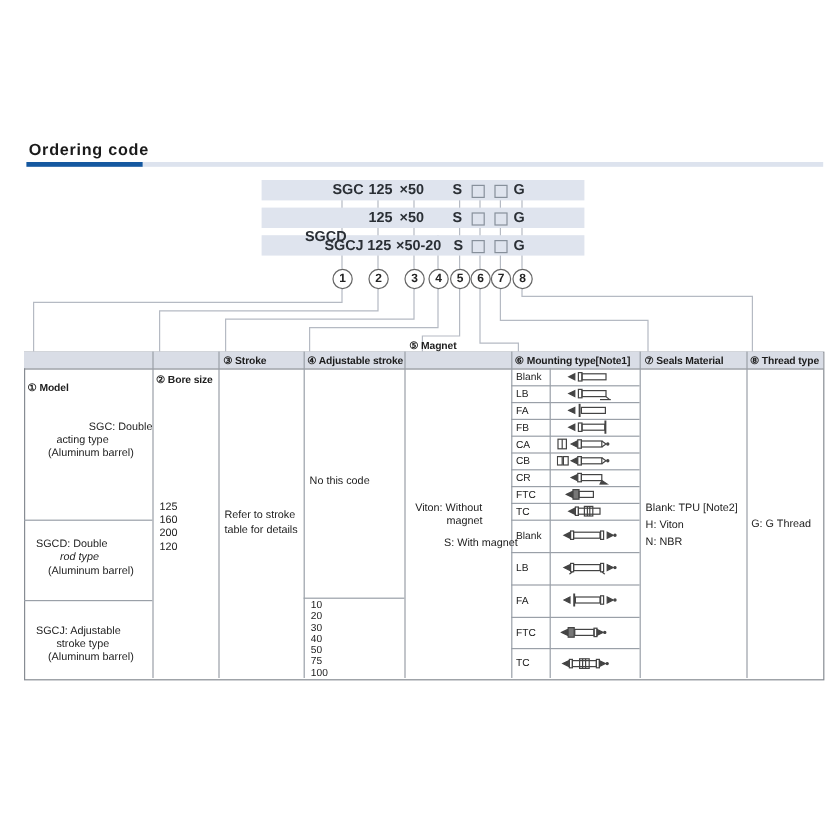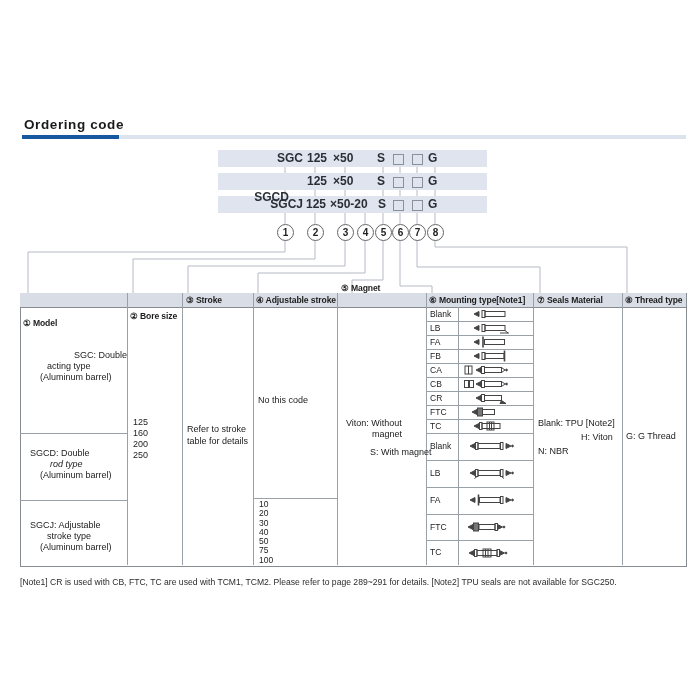--- a/index.html
+++ b/index.html
@@ -139,21 +139,21 @@
   <div class="abs cell" style="left:40px;top:470px;">(Aluminum barrel)</div>
 
   <div class="abs cell" style="left:30px;top:520px;">SGCJ: Adjustable</div>
   <div class="abs cell" style="left:47px;top:531px;">stroke type</div>
   <div class="abs cell" style="left:40px;top:542px;">(Aluminum barrel)</div>
 
   <div class="abs cell" style="left:133px;top:417px;line-height:11px;">
     <div>125</div>
     <div>160</div>
     <div>200</div>
-    <div>250</div>
+    <div>120</div>
   </div>
 
   <div class="abs cell" style="left:187px;top:424px;line-height:11.5px;">
     <div>Refer to stroke</div>
     <div>table for details</div>
   </div>
 
   <div class="abs cell" style="left:258px;top:395px;">No this code</div>
   <div class="abs cell small" style="left:259px;top:500px;line-height:9.3px;">
     <div>10</div>
@@ -314,20 +314,19 @@
         <rect x="19" y="2" width="8" height="8"></rect>
         <line x1="21.5" y1="2" x2="21.5" y2="10"></line>
         <line x1="24" y1="2" x2="24" y2="10"></line>
         <rect x="33" y="2.5" width="2.5" height="7"></rect>
         <path d="M40.5,6 L35.5,3.5 L35.5,8.5 Z" fill="#444"></path>
         <circle cx="42" cy="6" r="0.9" fill="#444"></circle>
       </g>
     </svg>
 
   <div class="abs cell" style="left:538px;top:418px;">Blank: TPU [Note2]</div>
-  <div class="abs cell" style="left:538px;top:432px;margin-left:43px;">H: Viton</div>
+  <div class="abs cell" style="left:538px;top:432px;">H: Viton</div>
   <div class="abs cell" style="left:538px;top:446px;">N: NBR</div>
 
   <div class="abs cell" style="left:626px;top:431px;">G: G Thread</div>
 
-  <div class="abs note" style="left:20px;top:577px;">[Note1] CR is used with CB, FTC, TC are used with TCM1, TCM2. Please refer to page 289~291 for details. [Note2] TPU seals are not available for SGC250.</div>
 
 </div>
 
 </body></html>

